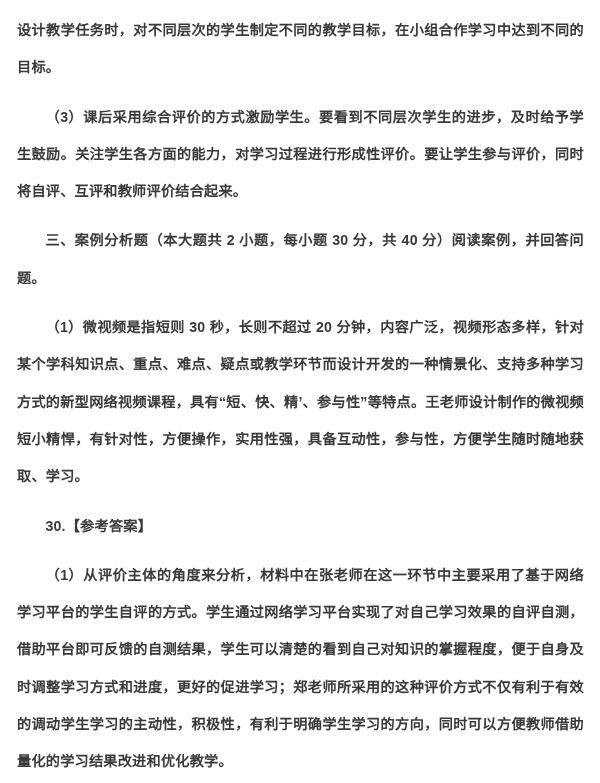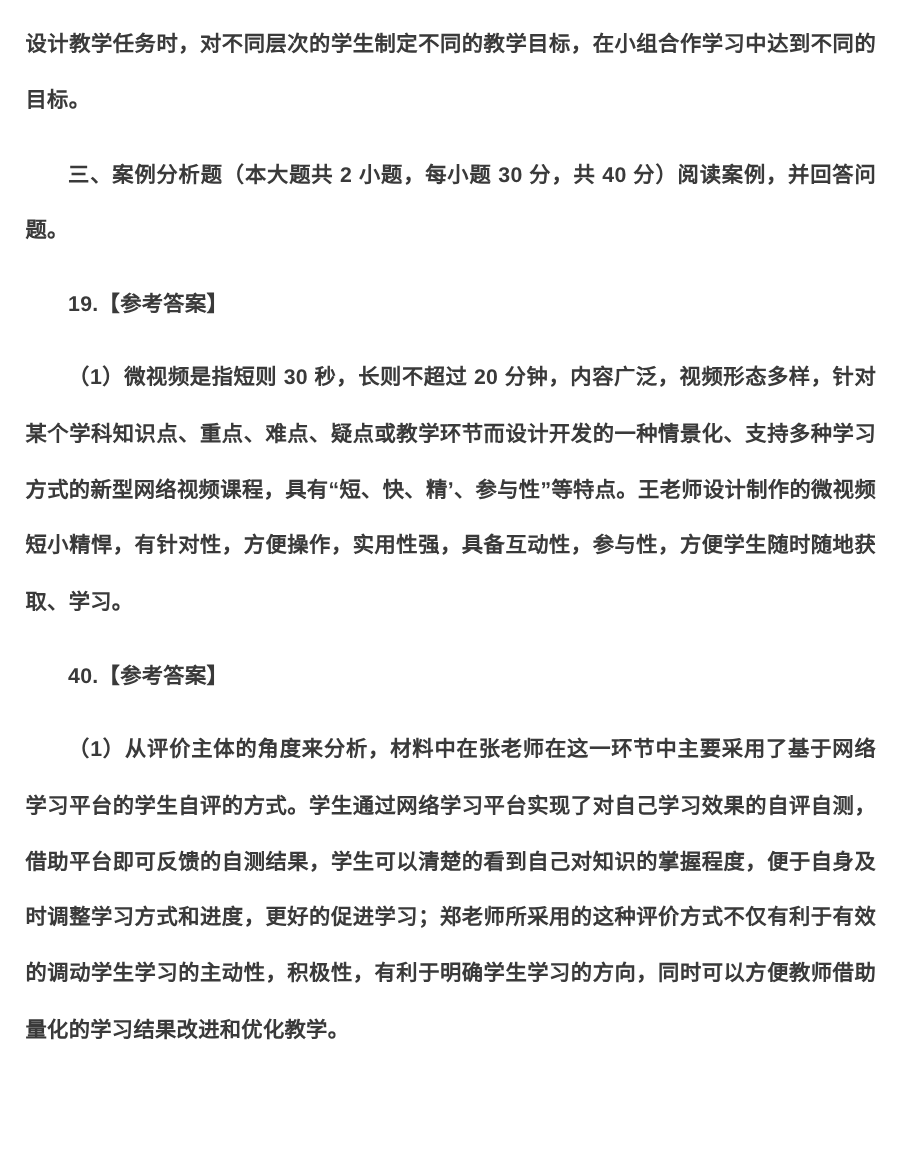--- a/index.html
+++ b/index.html
@@ -35,18 +35,18 @@
   }
   .para.no-indent {
     text-indent: 0;
   }
 </style>
 </head>
 <body>
 
 <div class="page">
   <p class="para no-indent">设计教学任务时，对不同层次的学生制定不同的教学目标，在小组合作学习中达到不同的目标。</p>
+  <p class="para">（3）课后采用综合评价的方式激励学生。要看到不同层次学生的进步，及时给予学生鼓励。关注学生各方面的能力，对学习过程进行形成性评价。要让学生参与评价，同时将自评、互评和教师评价结合起来。</p>
   <p class="para">三、案例分析题（本大题共 2 小题，每小题 30 分，共 40 分）阅读案例，并回答问题。</p>
-  <p class="para">19.【参考答案】</p>
   <p class="para">（1）微视频是指短则 30 秒，长则不超过 20 分钟，内容广泛，视频形态多样，针对某个学科知识点、重点、难点、疑点或教学环节而设计开发的一种情景化、支持多种学习方式的新型网络视频课程，具有“短、快、精’、参与性”等特点。王老师设计制作的微视频短小精悍，有针对性，方便操作，实用性强，具备互动性，参与性，方便学生随时随地获取、学习。</p>
-  <p class="para">40.【参考答案】</p>
+  <p class="para">30.【参考答案】</p>
   <p class="para">（1）从评价主体的角度来分析，材料中在张老师在这一环节中主要采用了基于网络学习平台的学生自评的方式。学生通过网络学习平台实现了对自己学习效果的自评自测，借助平台即可反馈的自测结果，学生可以清楚的看到自己对知识的掌握程度，便于自身及时调整学习方式和进度，更好的促进学习；郑老师所采用的这种评价方式不仅有利于有效的调动学生学习的主动性，积极性，有利于明确学生学习的方向，同时可以方便教师借助量化的学习结果改进和优化教学。</p>
 </div>
 
 </body></html>

